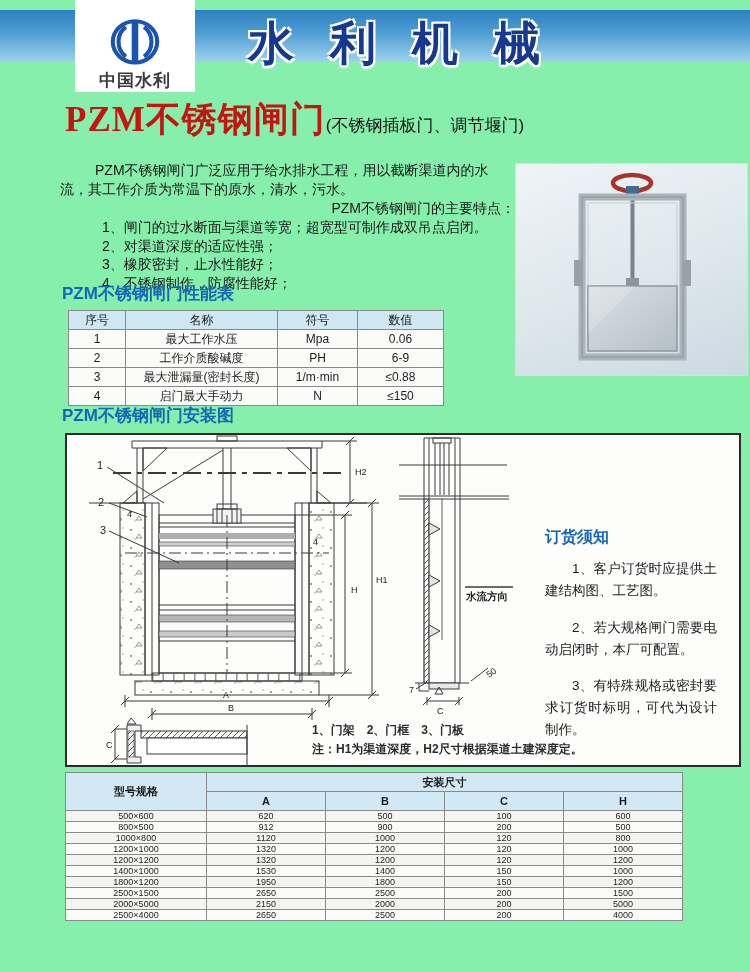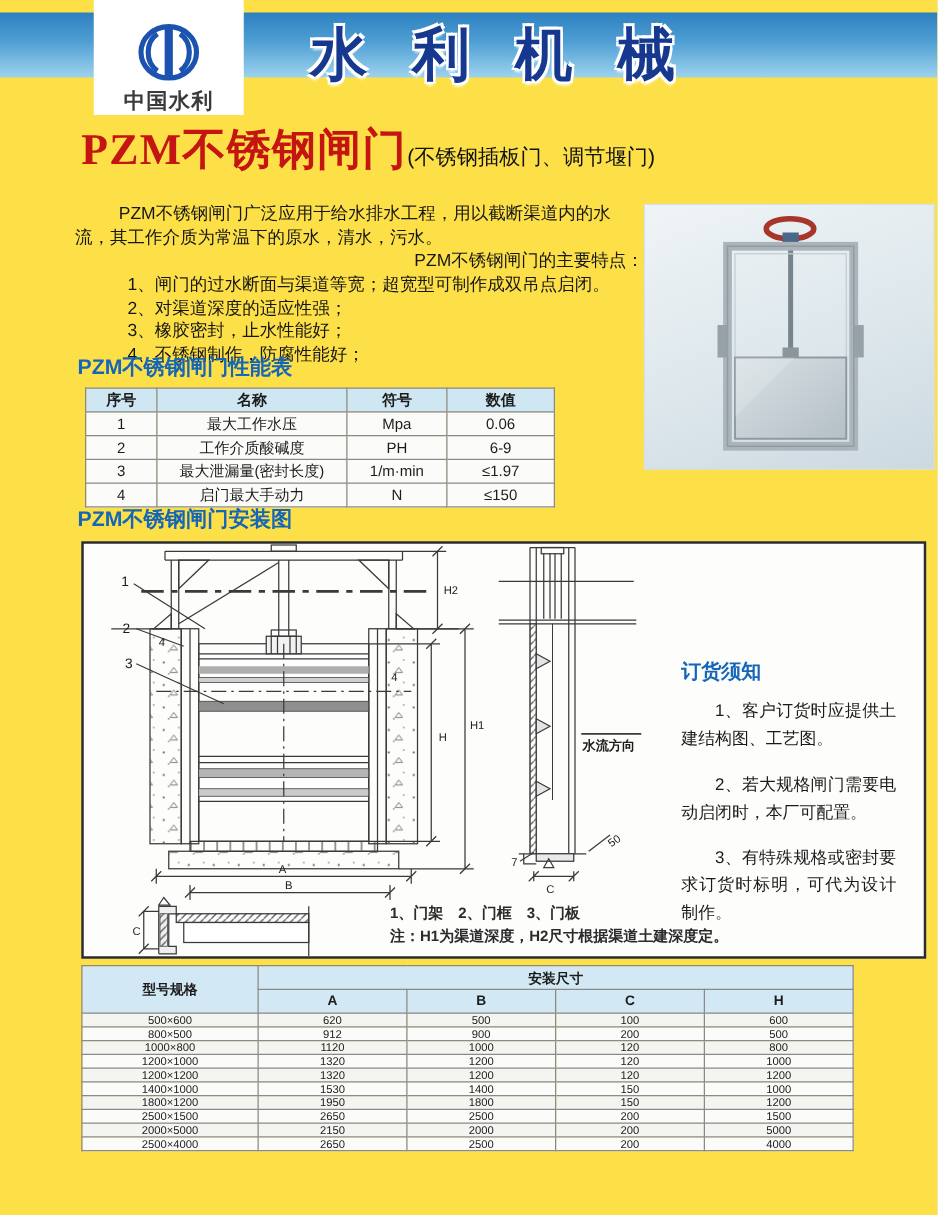--- a/index.html
+++ b/index.html
@@ -1,18 +1,18 @@
 <!DOCTYPE html>
 <html><head>
 <meta charset="utf-8">
 <style>
   html,body{margin:0;padding:0;background:#e9e9e9;}
   #page{
     position:relative;width:750px;height:972px;margin:0 auto;
-    background:#fde047;overflow:hidden;
+    background:#86efac;overflow:hidden;
     font-family:"Liberation Sans","DejaVu Sans",sans-serif;color:#1c1c1c;
   }
   
   .banner{position:absolute;left:0;top:10px;width:750px;height:52px;
     background:linear-gradient(180deg,#2d80c0 0%,#4f9fd4 45%,#9ed3ee 100%);}
   .logo-box{position:absolute;left:75px;top:0;width:120px;height:92px;background:#fff;
     display:flex;flex-direction:column;align-items:center;justify-content:flex-start;padding-top:18px;box-sizing:border-box;}
   .logo-text{font-size:17px;font-weight:bold;color:#3a3a3a;letter-spacing:1px;margin-top:0px;}
   .banner-title{position:absolute;left:248px;top:13px;width:480px;
     font-size:46px;font-weight:bold;letter-spacing:36px;color:#16388e;white-space:nowrap;
@@ -29,21 +29,21 @@
   ul.features{list-style:none;margin:0;padding:0 0 0 42px;}
   
   .photo{width:233px;height:213px;margin-left:0px;margin-top:2px;
     background:linear-gradient(160deg,#eff4f6 0%,#dde7ec 55%,#ccd9e1 100%);
     border:1px solid #d7dfe4;box-sizing:border-box;}
   
   .section-heading{font-size:17px;font-weight:bold;color:#1566b8;}
   .perf{position:absolute;left:62px;top:282px;}
   .perf table{border-collapse:collapse;margin-top:5px;margin-left:6px;}
   .perf th,.perf td{border:1px solid #8a8a8a;font-size:12px;text-align:center;height:18px;padding:0 2px;}
-  .perf th{background:#cfe6f3;font-weight:bold;}
+  .perf th{background:#cfe6f3;font-weight:normal;}
   .perf td{background:#fbfbfa;}
   
   .install{position:absolute;left:62px;top:404px;}
   .diagram-box{position:relative;margin-top:6px;margin-left:3px;width:676px;height:334px;
     border:2px solid #2b2b2b;background:#fdfdfc;box-sizing:border-box;}
   .diagram-box svg{position:absolute;left:0;top:0;}
   .legend-note{position:absolute;left:245px;top:286px;width:300px;font-size:12px;font-weight:600;color:#2b2b2b;line-height:1.55;}
   .ordering{position:absolute;left:478px;top:92px;width:172px;}
   .ordering h3{margin:0 0 10px 0;font-size:16px;font-weight:bold;color:#1566b8;}
   .ordering p{margin:0 0 15px 0;font-size:13.5px;line-height:1.62;text-indent:2em;text-align:justify;color:#1a1a1a;}
@@ -147,21 +147,21 @@
           <tr>
             <td>2</td>
             <td>工作介质酸碱度</td>
             <td>PH</td>
             <td>6-9</td>
           </tr>
           <tr>
             <td>3</td>
             <td>最大泄漏量(密封长度)</td>
             <td>1/m·min</td>
-            <td>≤1.97</td>
+            <td>≤0.88</td>
           </tr>
           <tr>
             <td>4</td>
             <td>启门最大手动力</td>
             <td>N</td>
             <td>≤150</td>
           </tr>
         </tbody>
     </table>
   </div>

